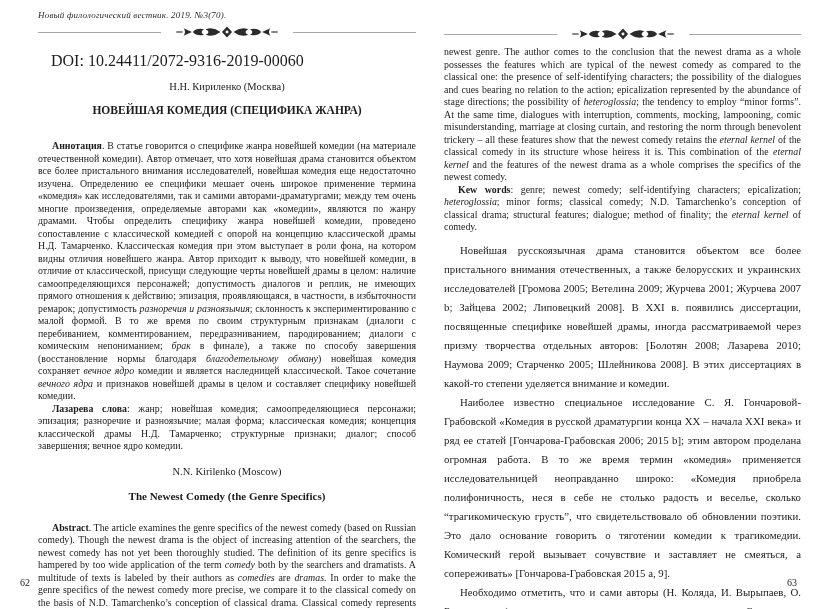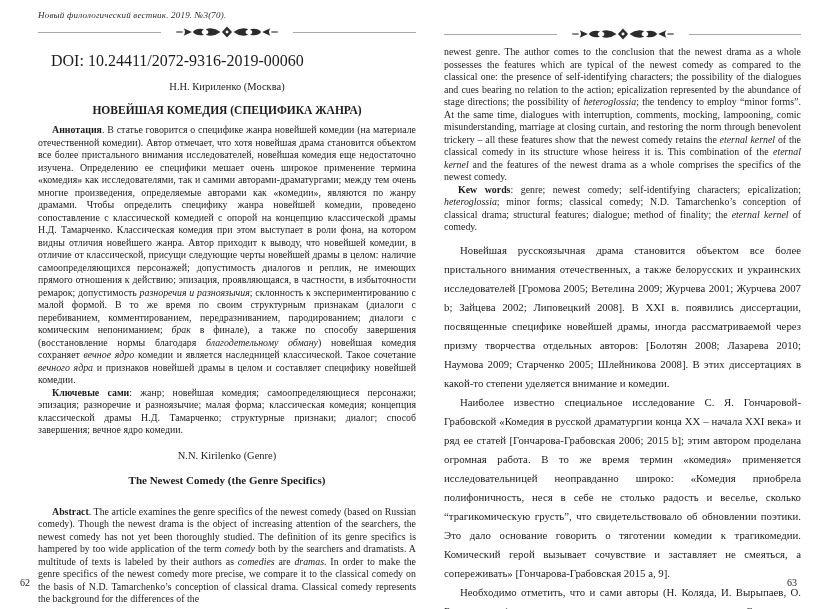--- a/index.html
+++ b/index.html
@@ -38,21 +38,21 @@
   .article-title { margin-top: 12px; text-align: center; font-weight: bold; font-size: 11.5px; }
   .title-en { font-size: 11px; margin-top: 13px; }
   .author-en { margin-top: 13px; }
 
   .small-text {
     font-size: 9.9px;
     line-height: 12.5px;
     text-align: justify;
     hyphens: auto;
   }
-  .abstract-ru { margin-top: 8px; text-indent: 14px; }
+  .abstract-ru { margin-top: 24px; text-indent: 14px; }
   .keywords-ru { text-indent: 14px; }
   .abstract-en { margin-top: 20px; text-indent: 14px; }
   .abstract-cont { margin-top: 5px; }
   .keywords-en { text-indent: 14px; }
 
   .body-text {
     font-size: 10.8px;
     line-height: 19px;
     text-align: justify;
     text-indent: 16px;
@@ -94,23 +94,23 @@
   </div>
 
   <div class="doi">DOI: 10.24411/2072-9316-2019-00060</div>
 
   <div class="author-line" lang="ru">Н.Н. Кириленко (Москва)</div>
 
   <div class="article-title" lang="ru">НОВЕЙШАЯ КОМЕДИЯ (СПЕЦИФИКА ЖАНРА)</div>
 
   <p class="small-text abstract-ru" lang="ru"><span class="seg-b">Аннотация</span><span>. В статье говорится о специфике жанра новейшей комедии (на материале отечественной комедии). Автор отмечает, что хотя новейшая драма становится объектом все более пристального внимания исследователей, новейшая комедия еще недостаточно изучена. Определению ее специфики мешает очень широкое применение термина «комедия» как исследователями, так и самими авторами-драматургами; между тем очень многие произведения, определяемые авторами как «комедии», являются по жанру драмами. Чтобы определить специфику жанра новейшей комедии, проведено сопоставление с классической комедией с опорой на концепцию классической драмы Н.Д. Тамарченко. Классическая комедия при этом выступает в роли фона, на котором видны отличия новейшего жанра. Автор приходит к выводу, что новейшей комедии, в отличие от классической, присущи следующие черты новейшей драмы в целом: наличие самоопределяющихся персонажей; допустимость диалогов и реплик, не имеющих прямого отношения к действию; эпизация, проявляющаяся, в частности, в избыточности ремарок; допустимость </span><span class="seg-i">разноречия и разноязычия</span><span>; склонность к экспериментированию с малой формой. В то же время по своим структурным признакам (диалоги с перебиванием, комментированием, передразниванием, пародированием; диалоги с комическим непониманием; </span><span class="seg-i">брак</span><span> в финале), а также по способу завершения (восстановление нормы благодаря </span><span class="seg-i">благодетельному обману</span><span>) новейшая комедия сохраняет </span><span class="seg-i">вечное ядро</span><span> комедии и является наследницей классической. Такое сочетание </span><span class="seg-i">вечного ядра</span><span> и признаков новейшей драмы в целом и составляет специфику новейшей комедии.</span></p>
 
-  <p class="small-text keywords-ru" lang="ru"><span class="seg-b">Ключевые сами</span><span>: жанр; новейшая комедия; самоопределяющиеся персонажи; эпизация; разноречие и разноязычие; малая форма; классическая комедия; концепция классической драмы Н.Д. Тамарченко; структурные признаки; диалог; способ завершения; вечное ядро комедии.</span></p>
+  <p class="small-text keywords-ru" lang="ru"><span class="seg-b">Лазарева слова</span><span>: жанр; новейшая комедия; самоопределяющиеся персонажи; эпизация; разноречие и разноязычие; малая форма; классическая комедия; концепция классической драмы Н.Д. Тамарченко; структурные признаки; диалог; способ завершения; вечное ядро комедии.</span></p>
 
-  <div class="author-line author-en" lang="en">N.N. Kirilenko (Genre)</div>
+  <div class="author-line author-en" lang="en">N.N. Kirilenko (Moscow)</div>
 
   <div class="article-title title-en" lang="en">The Newest Comedy (the Genre Specifics)</div>
 
   <p class="small-text abstract-en" lang="en"><span class="seg-b">Abstract</span><span>. The article examines the genre specifics of the newest comedy (based on Russian comedy). Though the newest drama is the object of increasing attention of the searchers, the newest comedy has not yet been thoroughly studied. The definition of its genre specifics is hampered by too wide application of the term </span><span class="seg-i">comedy</span><span> both by the searchers and dramatists. A multitude of texts is labeled by their authors as </span><span class="seg-i">comedies</span><span> are </span><span class="seg-i">dramas</span><span>. In order to make the genre specifics of the newest comedy more precise, we compare it to the classical comedy on the basis of N.D. Tamarchenko’s conception of classical drama. Classical comedy represents the background for the differences of the</span></p>
 
 </div>
 
 <div class="page page-right">
 
   <div class="divider">

